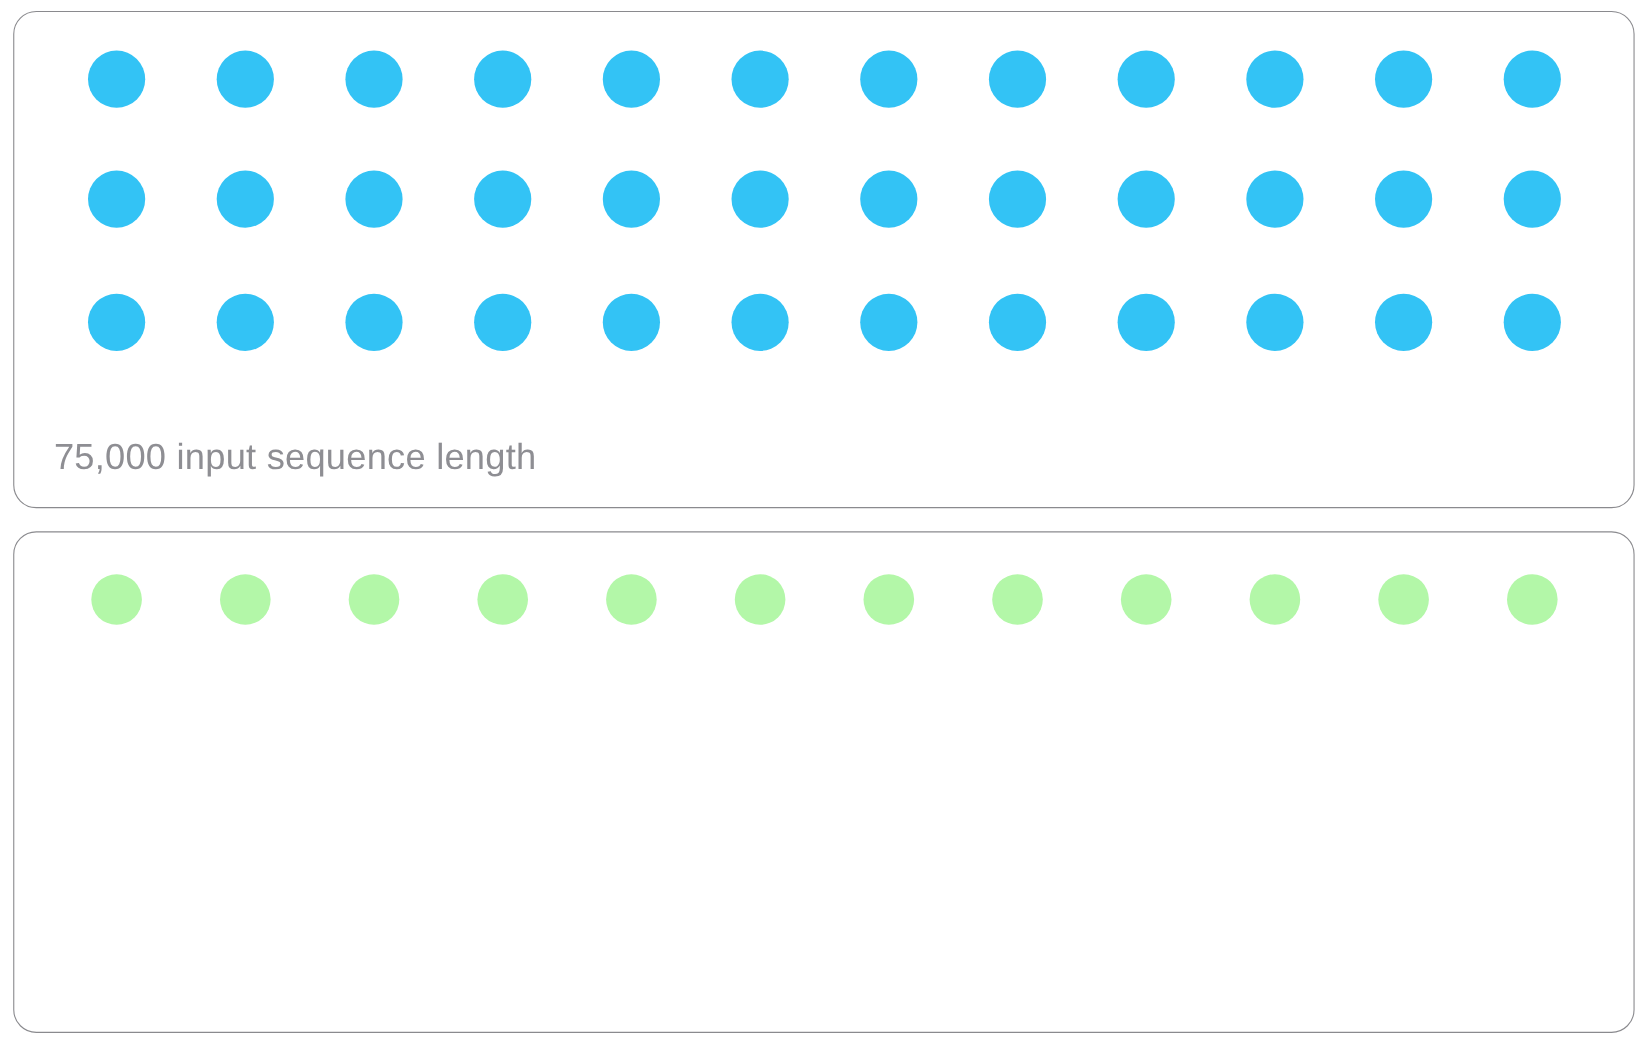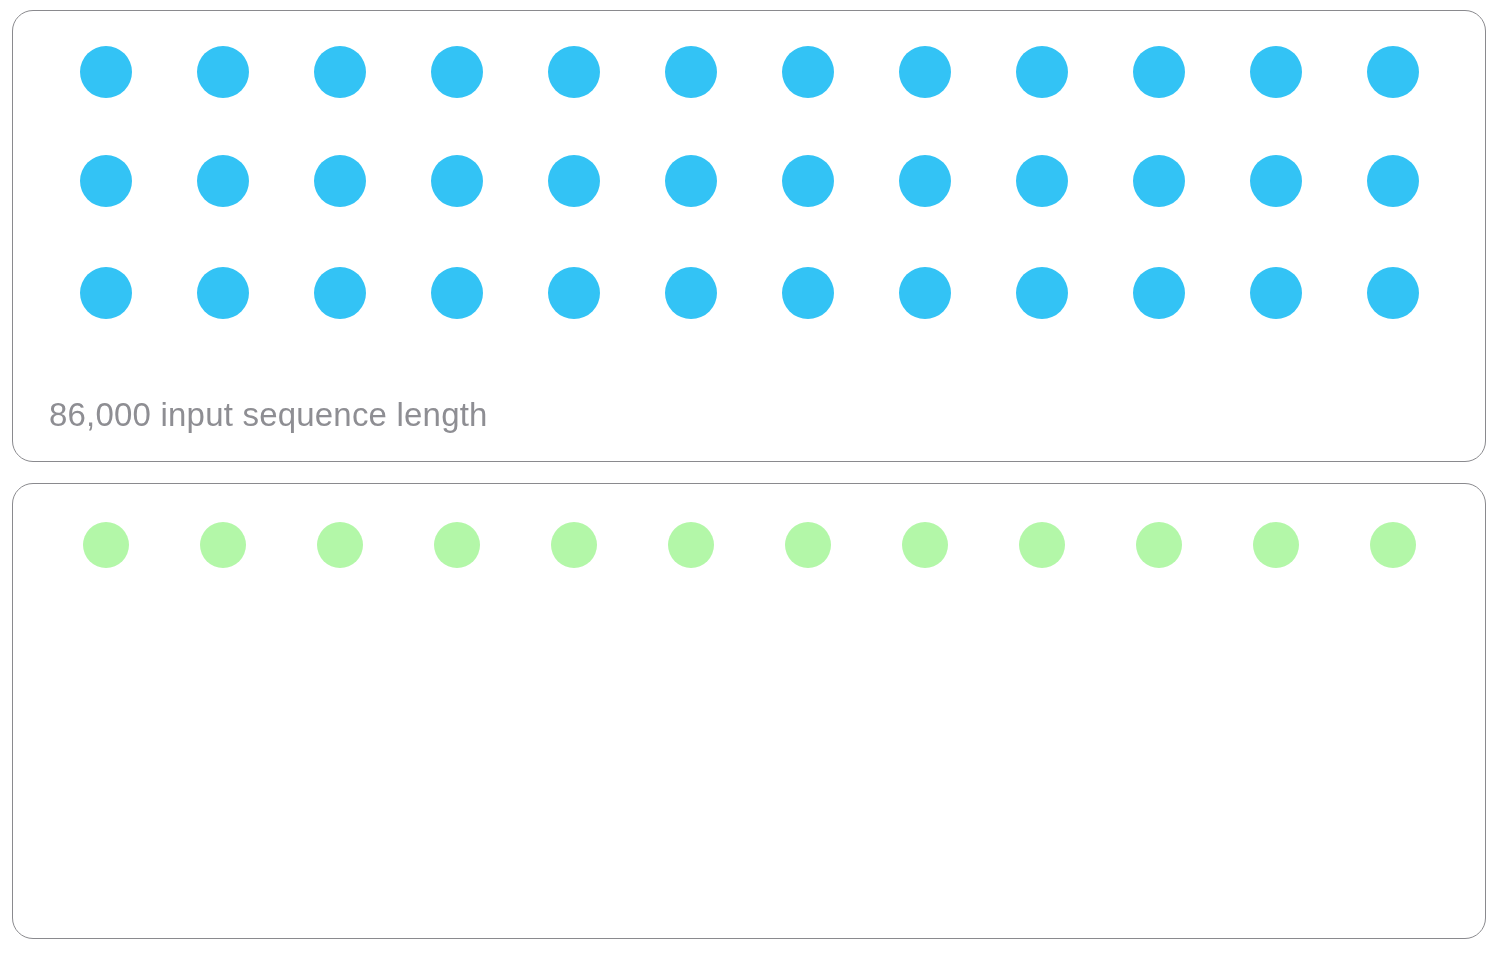--- a/index.html
+++ b/index.html
@@ -149,21 +149,21 @@
           <div class="dot dot-blue" style="background: rgb(51, 195, 245);"></div>
           <div class="dot dot-blue" style="background: rgb(51, 195, 245);"></div>
           <div class="dot dot-blue" style="background: rgb(51, 195, 245);"></div>
           <div class="dot dot-blue" style="background: rgb(51, 195, 245);"></div>
           <div class="dot dot-blue" style="background: rgb(51, 195, 245);"></div>
           <div class="dot dot-blue" style="background: rgb(51, 195, 245);"></div>
           <div class="dot dot-blue" style="background: rgb(51, 195, 245);"></div>
         </div>
     </div>
 
-    <div class="card-label label-input">86,000 input sequence length</div>
+    <div class="card-label label-input">75,000 input sequence length</div>
   </div>
 
   <div class="card card-output">
 
     <div class="dot-grid">
       <div class="dot-row row-green">
           <div class="dot dot-green" style="background: rgb(179, 247, 168);"></div>
           <div class="dot dot-green" style="background: rgb(179, 247, 168);"></div>
           <div class="dot dot-green" style="background: rgb(179, 247, 168);"></div>
           <div class="dot dot-green" style="background: rgb(179, 247, 168);"></div>

